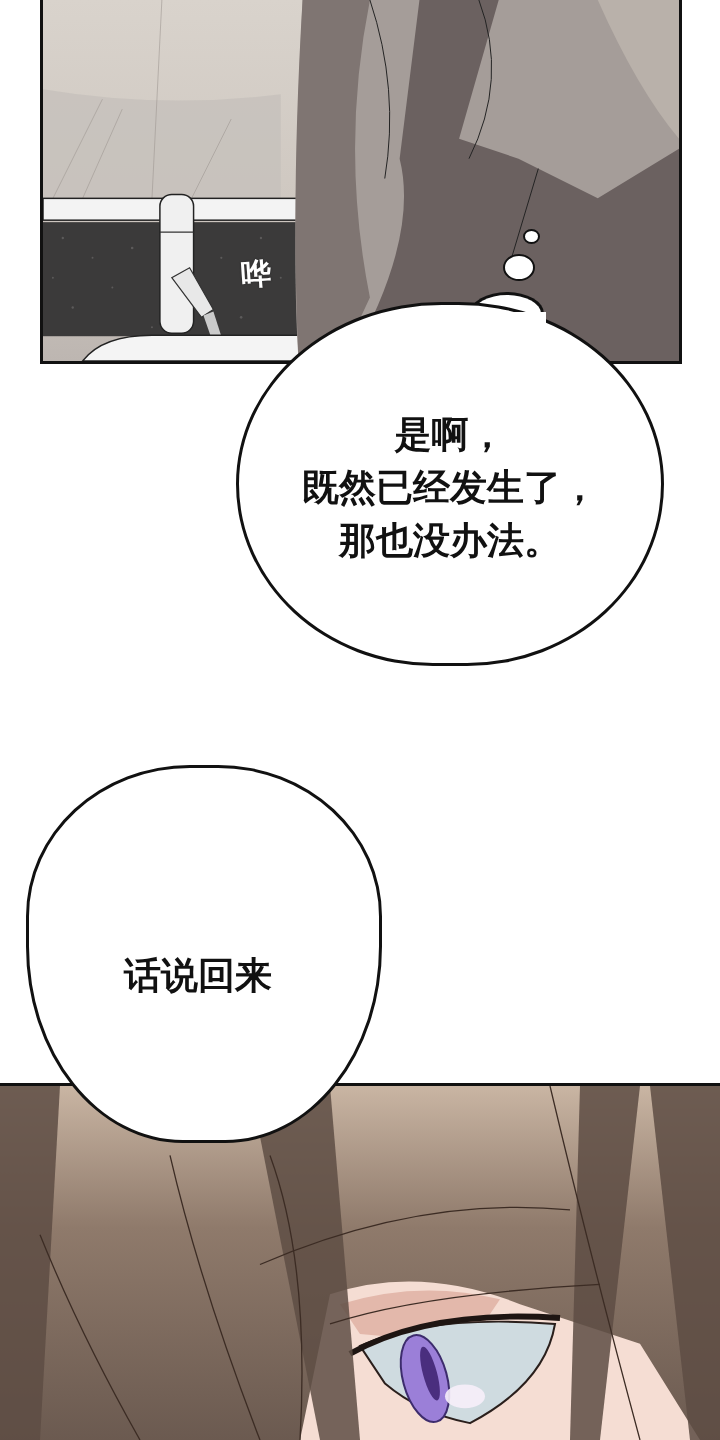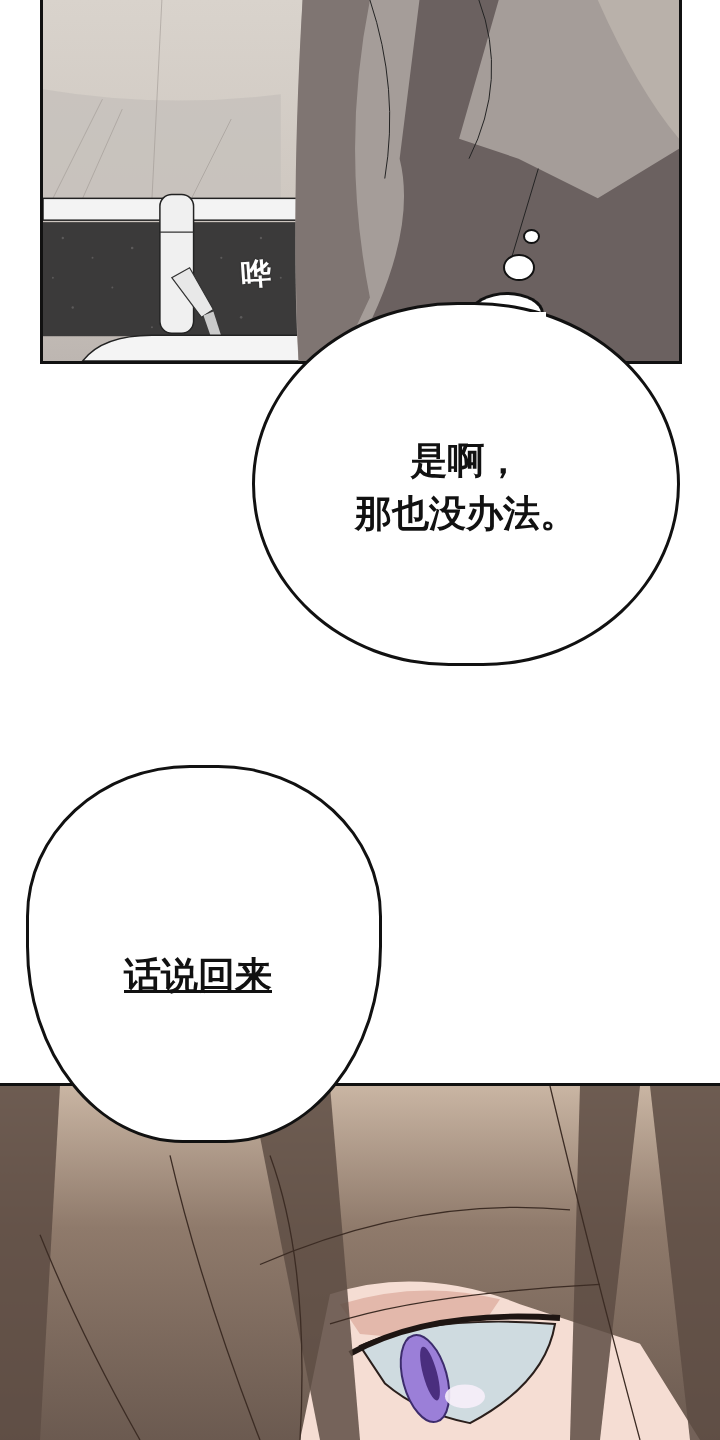--- a/index.html
+++ b/index.html
@@ -25,32 +25,32 @@
       color: #fff; font-size: 30px; font-weight: bold;
       letter-spacing: -2px; transform: rotate(-4deg);
       text-shadow: 0 0 2px #222;
     }
     .bubble {
       position: absolute; background: #fff; border: 3px solid #111;
       box-sizing: border-box; display: flex; align-items: center; justify-content: center;
       text-align: center; color: #111;
     }
     #bubble-1 {
-      left: 252px; top: 302px; width: 428px; height: 364px;
+      left: 236px; top: 302px; width: 428px; height: 364px;
       border-radius: 48% 48% 46% 46% / 50% 50% 50% 50%;
     }
     #bubble-1 .bubble-text {
       font-size: 37px; line-height: 53px; font-weight: bold; margin-top: 6px;
     }
     #bubble-2 {
       left: 26px; top: 765px; width: 356px; height: 378px;
       border-radius: 46% 46% 44% 44% / 40% 40% 52% 52%;
     }
     #bubble-2 .bubble-text {
-      font-size: 37px; line-height: 56px; font-weight: bold; text-align: left; margin-top: 44px; margin-left: -12px; text-decoration: underline;
+      font-size: 37px; line-height: 56px; font-weight: bold; text-align: left; margin-top: 44px; margin-left: -12px;
     }
     .thought-dot { position: absolute; background: #fff; border: 2px solid #111; border-radius: 50%; }
     #dot-small { left: 523px; top: 229px; width: 13px; height: 11px; }
     #dot-large { left: 503px; top: 254px; width: 28px; height: 23px; }
     .bump {
       position: absolute; left: 470px; top: 292px; width: 68px; height: 40px;
       background: #fff; border: 3px solid #111; border-bottom: none; border-radius: 50% 50% 0 0;
     }
     .bump-cover { position: absolute; left: 466px; top: 312px; width: 80px; height: 30px; background: #fff; }
     .line { display: block; }
@@ -107,20 +107,21 @@
   <div class="sfx">哗</div>
 </div>
 
 <div class="thought-dot" id="dot-small"></div>
 <div class="thought-dot" id="dot-large"></div>
 
 <div class="bump"></div>
 <div class="bubble" id="bubble-1">
   <div class="bubble-text">
     <span class="line">是啊，</span>
+    <span class="line">既然已经发生了，</span>
     <span class="line">那也没办法。</span>
   </div>
 </div>
 <div class="bump-cover"></div>
 
 <div class="panel" id="panel-bottom">
   <svg class="svg-fill" viewBox="0 0 720 357" preserveAspectRatio="none">
     <defs>
       <linearGradient id="hairG" x1="0" y1="0" x2="0" y2="1">
         <stop offset="0" stop-color="#c9b5a3"></stop>

